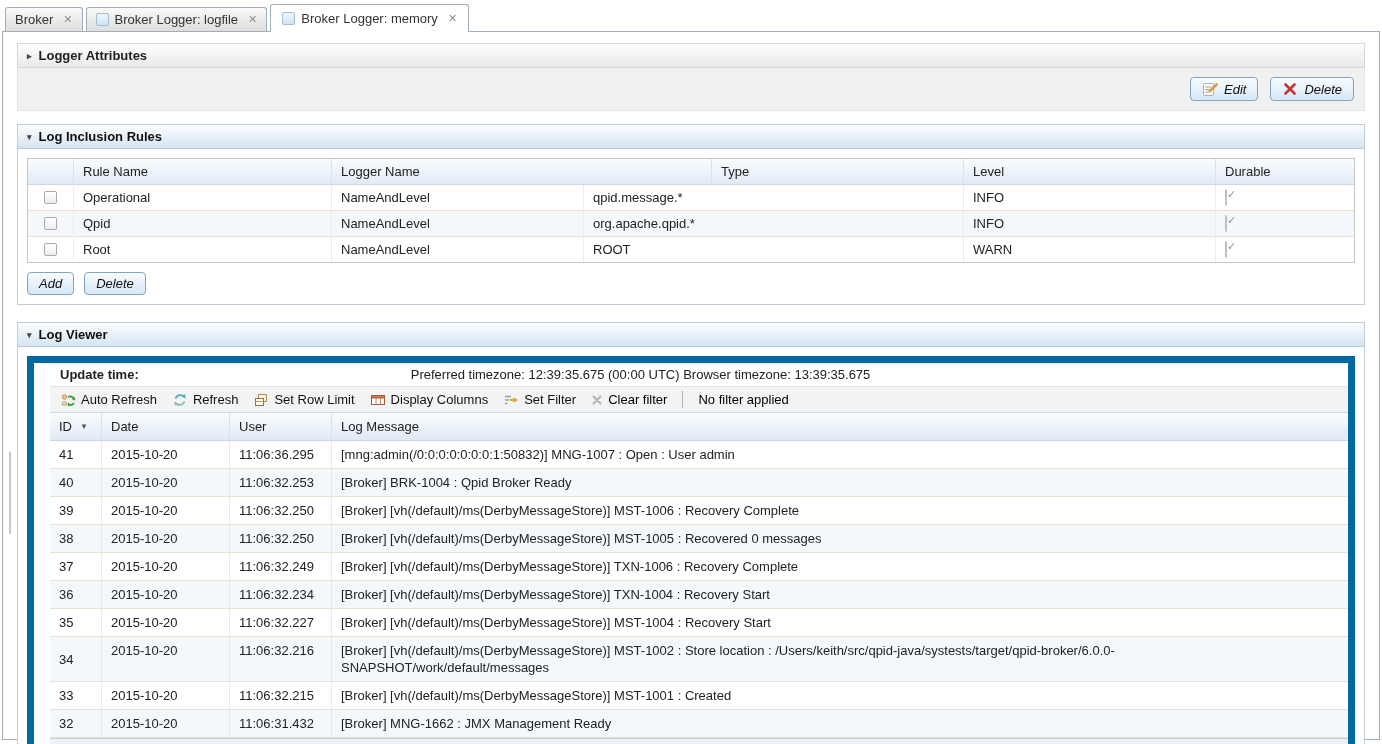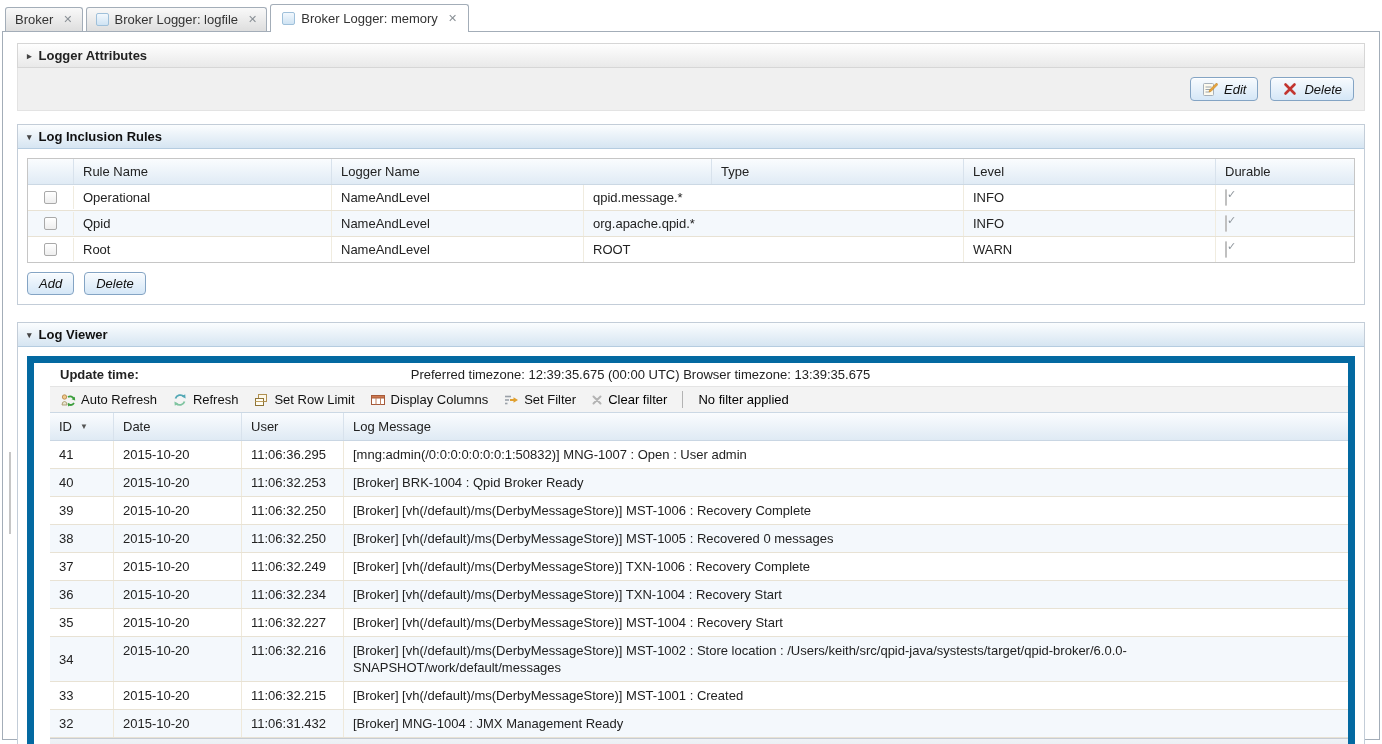--- a/index.html
+++ b/index.html
@@ -68,21 +68,21 @@
   .tz-text { margin-left: 272px; color: #222; }
   .toolbar { display: flex; align-items: center; gap: 15px; background: #f3f3f3; border-top: 1px solid #e4e4e4; padding: 4px 10px; }
   .tool { display: inline-flex; align-items: center; gap: 5px; color: #111; cursor: pointer; white-space: nowrap; }
   .tool.disabled { color: #000000; cursor: default; }
   .tb-sep { width: 1px; height: 17px; background: #b3b3b3; }
   .filter-status { color: #000000; }
   
   .grid-header { display: flex; background: linear-gradient(#fafcfe, #dfeaf4); border-top: 1px solid #cbd8e4; border-bottom: 1px solid #c9d6e3; color: #222; }
   .grid-header .g-cell { border-right: 1px solid #d8e2ec; }
   .g-cell { padding: 5px 9px; line-height: 17px; }
-  .g-id { width: 64px; display: flex; align-items: center; gap: 8px; }
+  .g-id { width: 52px; display: flex; align-items: center; gap: 8px; }
   .g-date { width: 128px; }
   .g-time { width: 102px; }
   .g-msg { flex: 1; border-right: none !important; padding-right: 30px; }
   .sort-arrow { font-size: 8px; color: #555; }
   .grid-row { display: flex; border-bottom: 1px solid #e8e2d4; background: #fff; }
   .grid-row.alt { background: #f4f8fc; }
   .grid-row .g-cell { border-right: 1px solid #efe9db; }
   
   .grid-footer { display: flex; align-items: center; position: relative;
     background: linear-gradient(#eff2f6, #dde3ea); border-top: 1px solid #c6ccd4; padding: 6px 12px; }
@@ -335,21 +335,21 @@
         <div class="grid-row">
           <div class="g-cell g-id">33</div>
           <div class="g-cell g-date">2015-10-20</div>
           <div class="g-cell g-time">11:06:32.215</div>
           <div class="g-cell g-msg">[Broker] [vh(/default)/ms(DerbyMessageStore)] MST-1001 : Created</div>
         </div>
         <div class="grid-row alt">
           <div class="g-cell g-id">32</div>
           <div class="g-cell g-date">2015-10-20</div>
           <div class="g-cell g-time">11:06:31.432</div>
-          <div class="g-cell g-msg">[Broker] MNG-1004 : JMX Management Ready</div>
+          <div class="g-cell g-msg">[Broker] MNG-1662 : JMX Management Ready</div>
         </div>
 
         <div class="grid-footer">
           <span class="items-text">1 - 10 of 41 items</span>
           <span class="page-sizes">
             <span class="size-current">10</span>
             <span class="size-sep">|</span>
             <span class="size-link">25</span>
             <span class="size-sep">|</span>
             <span class="size-link">50</span>

